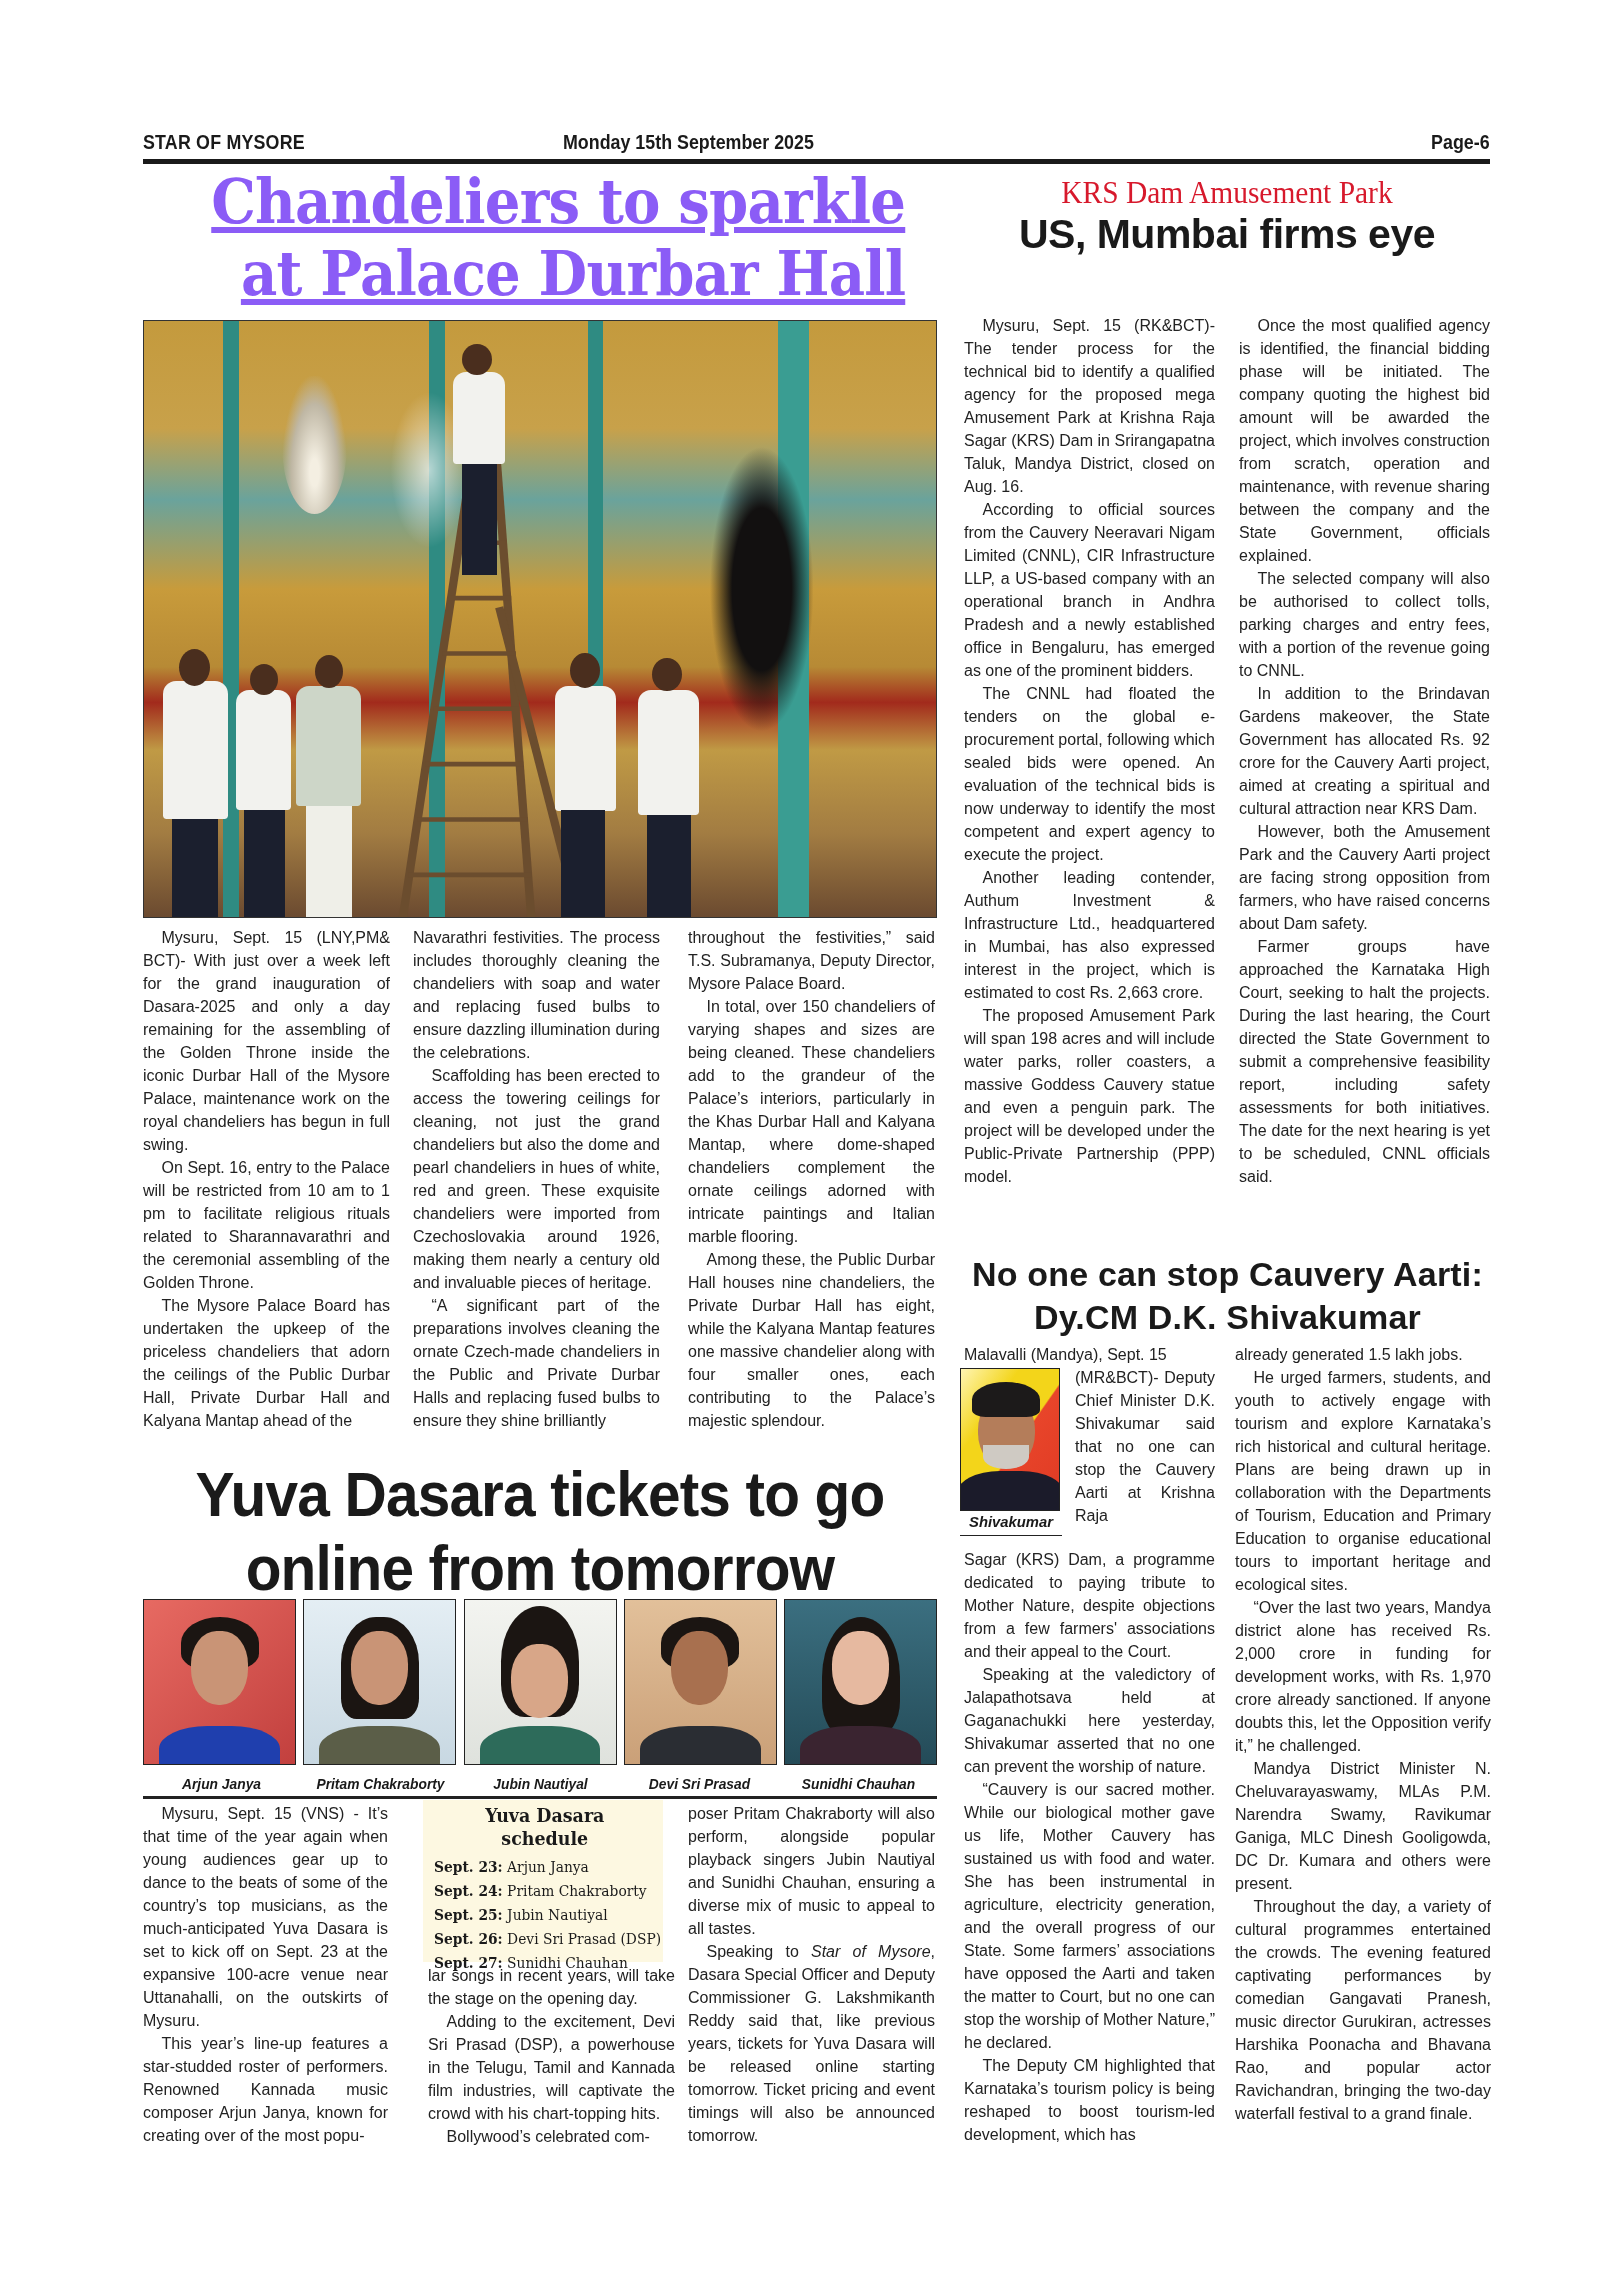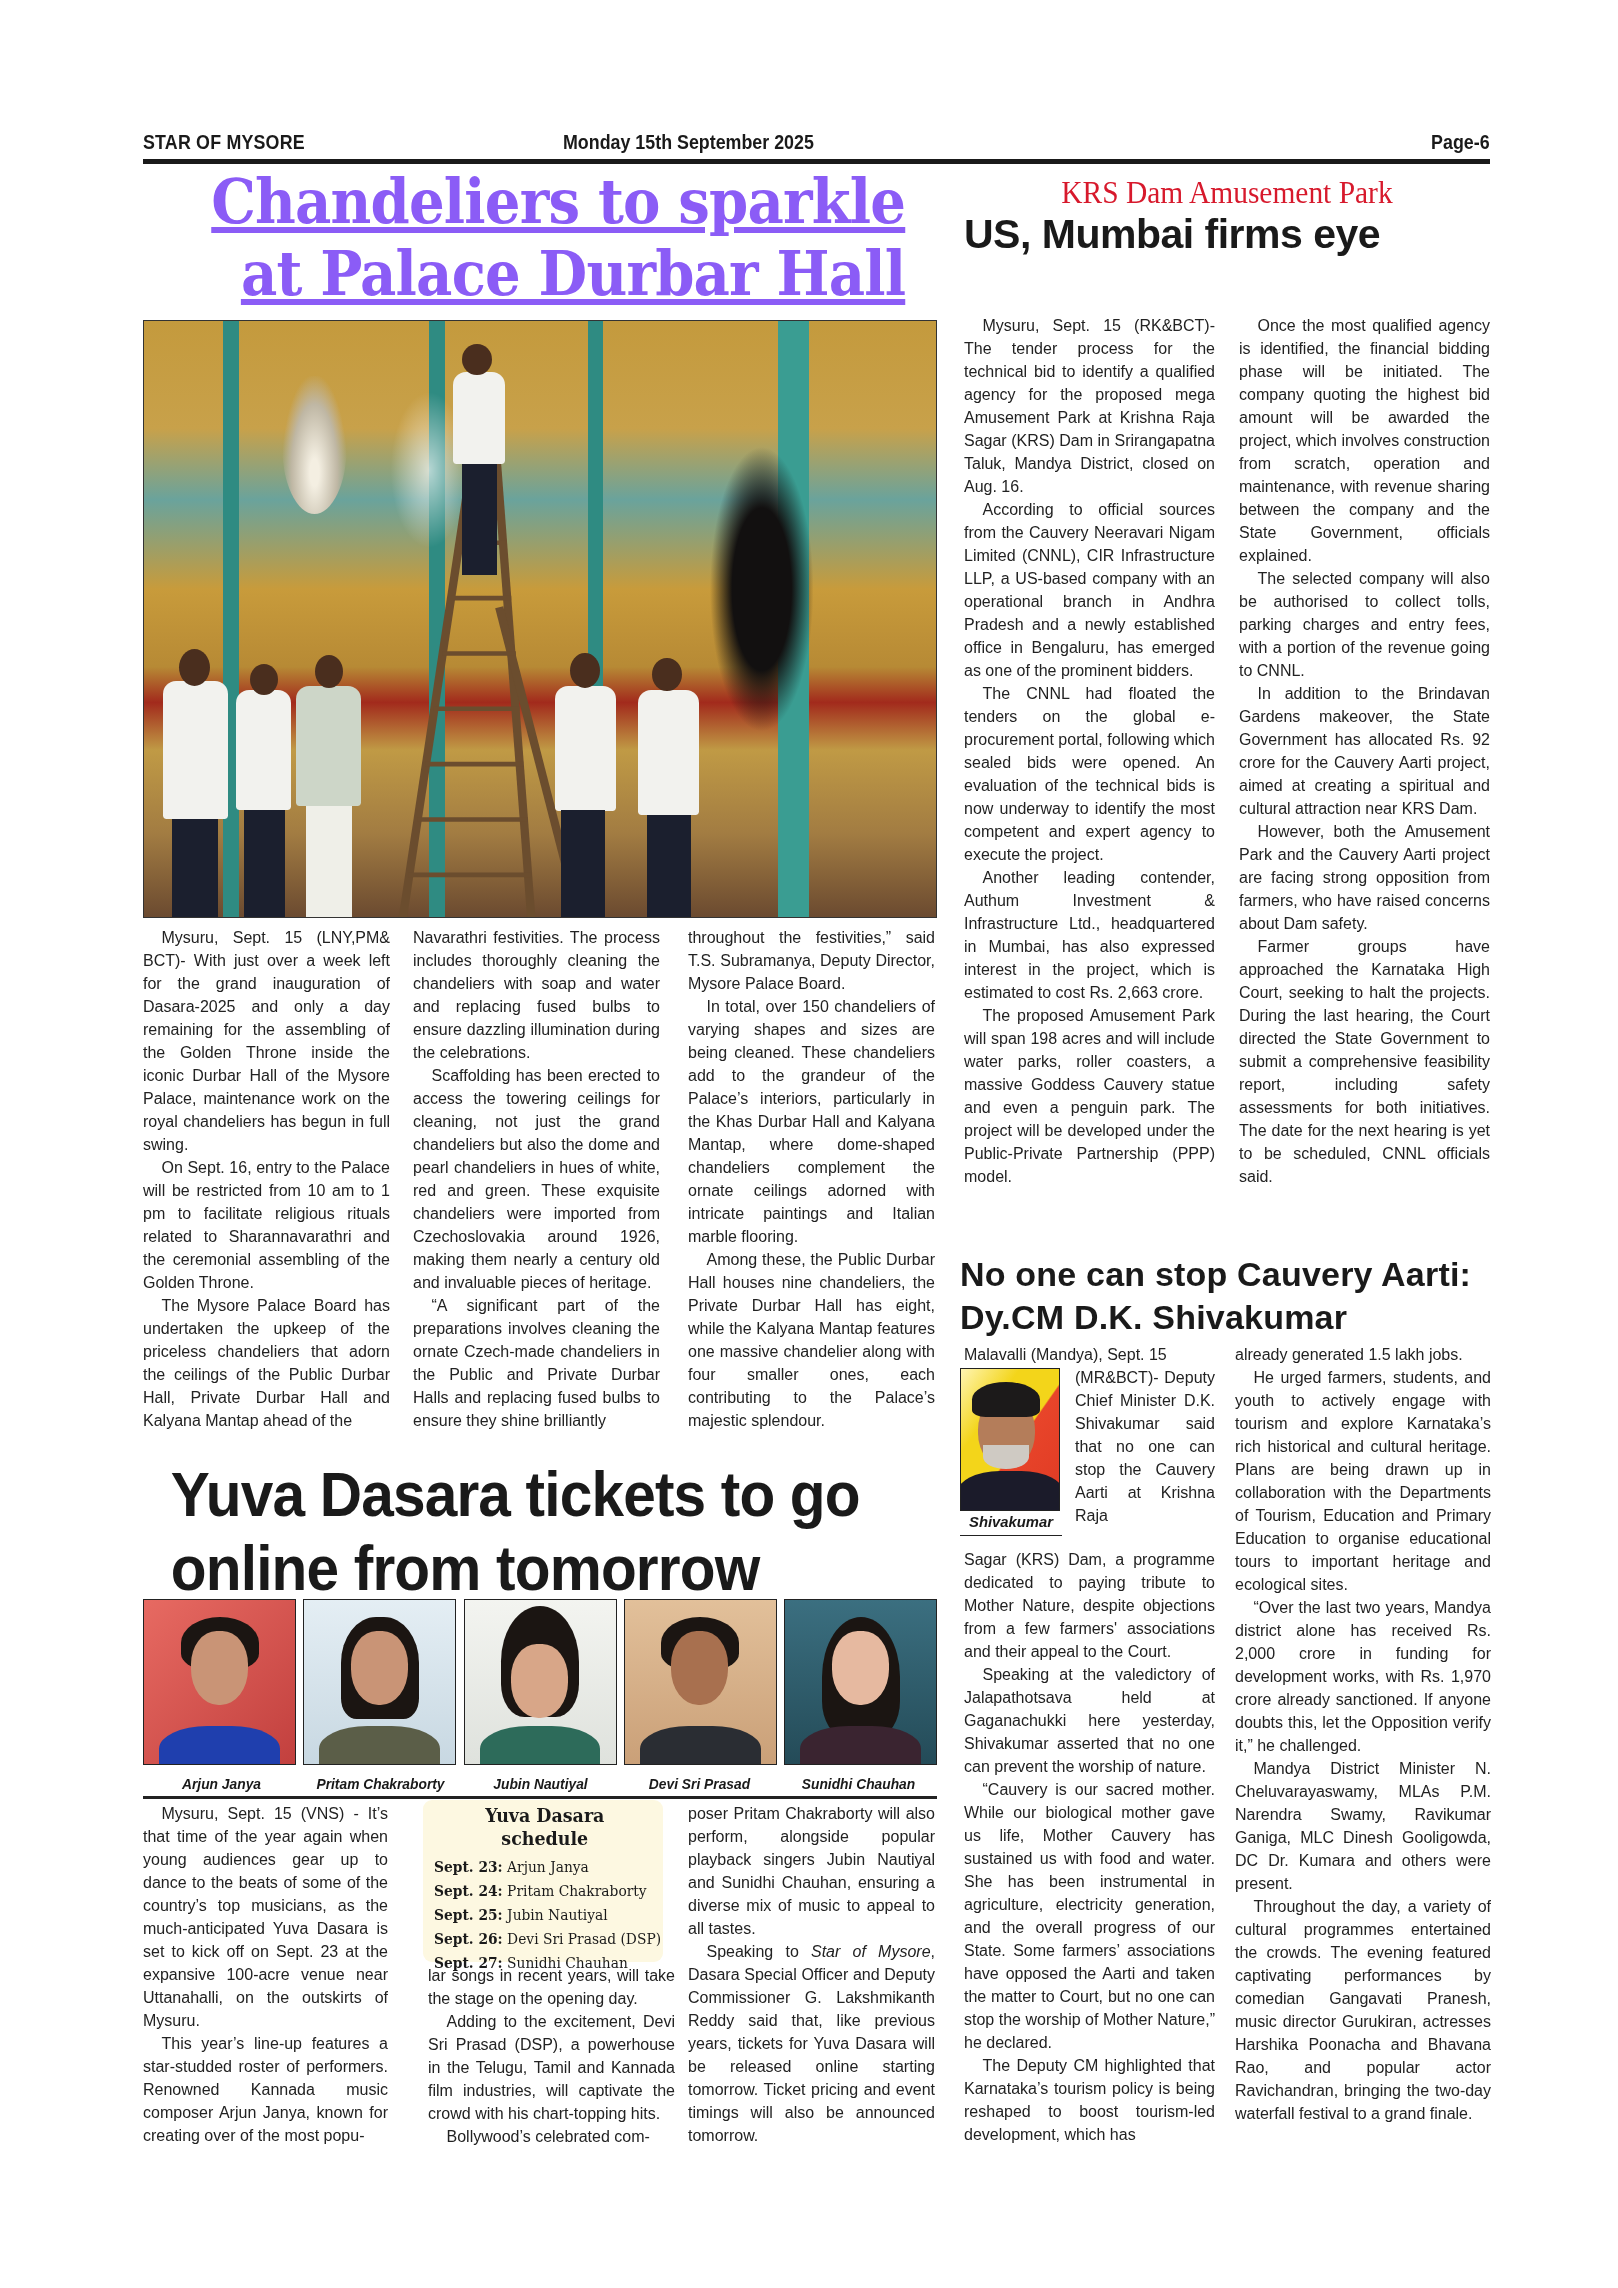--- a/index.html
+++ b/index.html
@@ -10,21 +10,21 @@
 
   
   .masthead { left: 143px; top: 129px; width: 1347px; height: 28px; }
   .masthead .paper { position: absolute; left: 0; top: 1.8px; font-weight: bold; font-size: 19.4px; letter-spacing: 0.2px; transform: scaleX(0.92); transform-origin: left; }
   .masthead .date { position: absolute; left: 420px; top: 1.8px; font-weight: bold; font-size: 19.4px; transform: scaleX(0.92); transform-origin: left; }
   .masthead .page { position: absolute; right: 0; top: 1.8px; font-weight: bold; font-size: 19.4px; transform: scaleX(0.92); transform-origin: right; }
   .masthead-rule { left: 143px; top: 159px; width: 1347px; height: 4.6px; background: #1a1a1a; }
 
   
   .hl-serif { font-family: "DejaVu Serif", serif; font-weight: bold; color: #8b5cf6; text-align: right; line-height: 1; text-decoration: underline; }
-  .hl-sans { font-family: "Liberation Sans", sans-serif; font-weight: bold; color: #1a1a1a; text-align: left; line-height: 1; }
+  .hl-sans { font-family: "Liberation Sans", sans-serif; font-weight: bold; color: #1a1a1a; text-align: center; line-height: 1; }
 
   .chand-hl { left: 143px; top: 171px; width: 794px; height: 143px; }
   .chand-hl div { font-size: 61px; letter-spacing: -0.9px; transform: scaleX(0.92); margin-bottom: 11px; }
 
   .krs-kicker { left: 964px; top: 175px; width: 526px; text-align: center; font-family: "Liberation Serif", serif; font-size: 31px; color: #d7192c; transform: scaleX(0.95); }
   .krs-hl { left: 964px; top: 214px; width: 526px; }
   .krs-hl div { font-size: 41px; transform: scaleX(1.0); margin-bottom: 7.4px; letter-spacing: -0.5px; }
 
   
   .palace-photo { left: 143px; top: 320px; width: 794px; height: 598px; border: 0.9px solid #333;
@@ -59,21 +59,21 @@
   .portraits { left: 143px; top: 1599px; width: 794px; height: 175px; display: flex; justify-content: space-between; }
   .portrait { width: 153px; height: 166px; border: 1.8px solid #222; position: relative; overflow: hidden; }
   .portrait .face { position: absolute; left: 50%; top: 31px; width: 57px; height: 74px; margin-left: -29px; border-radius: 45% 45% 48% 48%; background: #c99476; }
   .portrait .hair { position: absolute; left: 50%; top: 16.6px; width: 78px; height: 52px; margin-left: -39px; border-radius: 50% 50% 30% 30%; background: #1b1512; }
   .portrait .body { position: absolute; left: 10%; bottom: -18.5px; width: 80%; height: 57px; border-radius: 40% 40% 0 0; }
   .captions { left: 143px; top: 1775px; width: 794px; display: flex; justify-content: space-between; }
   .captions span { width: 157px; text-align: center; font-weight: bold; font-style: italic; font-size: 15px; transform: scaleX(0.92); }
   .yuva-rule { left: 143px; top: 1796px; width: 794px; height: 2.8px; background: #222; }
 
   .yuva-c1 { left: 143px; top: 1802px; width: 245px; }
-  .sched { left: 423px; top: 1800px; width: 240px; height: 162px; background: #fdf8e1; padding: 3.7px 7.4px 0 11px; font-family: "DejaVu Serif", serif; border-radius: 9px; }
+  .sched { left: 423px; top: 1800px; width: 240px; height: 162px; background: #fdf8e1; padding: 3.7px 7.4px 0 11px; font-family: "DejaVu Serif", serif; }
   .sched .title { font-weight: bold; font-size: 19.4px; text-align: center; margin-bottom: 5.5px; transform: scaleX(0.9); }
   .sched .row { font-size: 15.7px; line-height: 24px; white-space: nowrap; transform: scaleX(0.88); transform-origin: left; }
   .sched .row b { font-weight: bold; }
   .yuva-c2 { left: 428px; top: 1964px; width: 247px; }
   .yuva-c3 { left: 688px; top: 1802px; width: 247px; }
 
   
   .cauv-hl { left: 960px; top: 1257px; width: 535px; }
   .cauv-hl div { font-size: 34px; margin-bottom: 9.2px; letter-spacing: 0.2px; }
 

